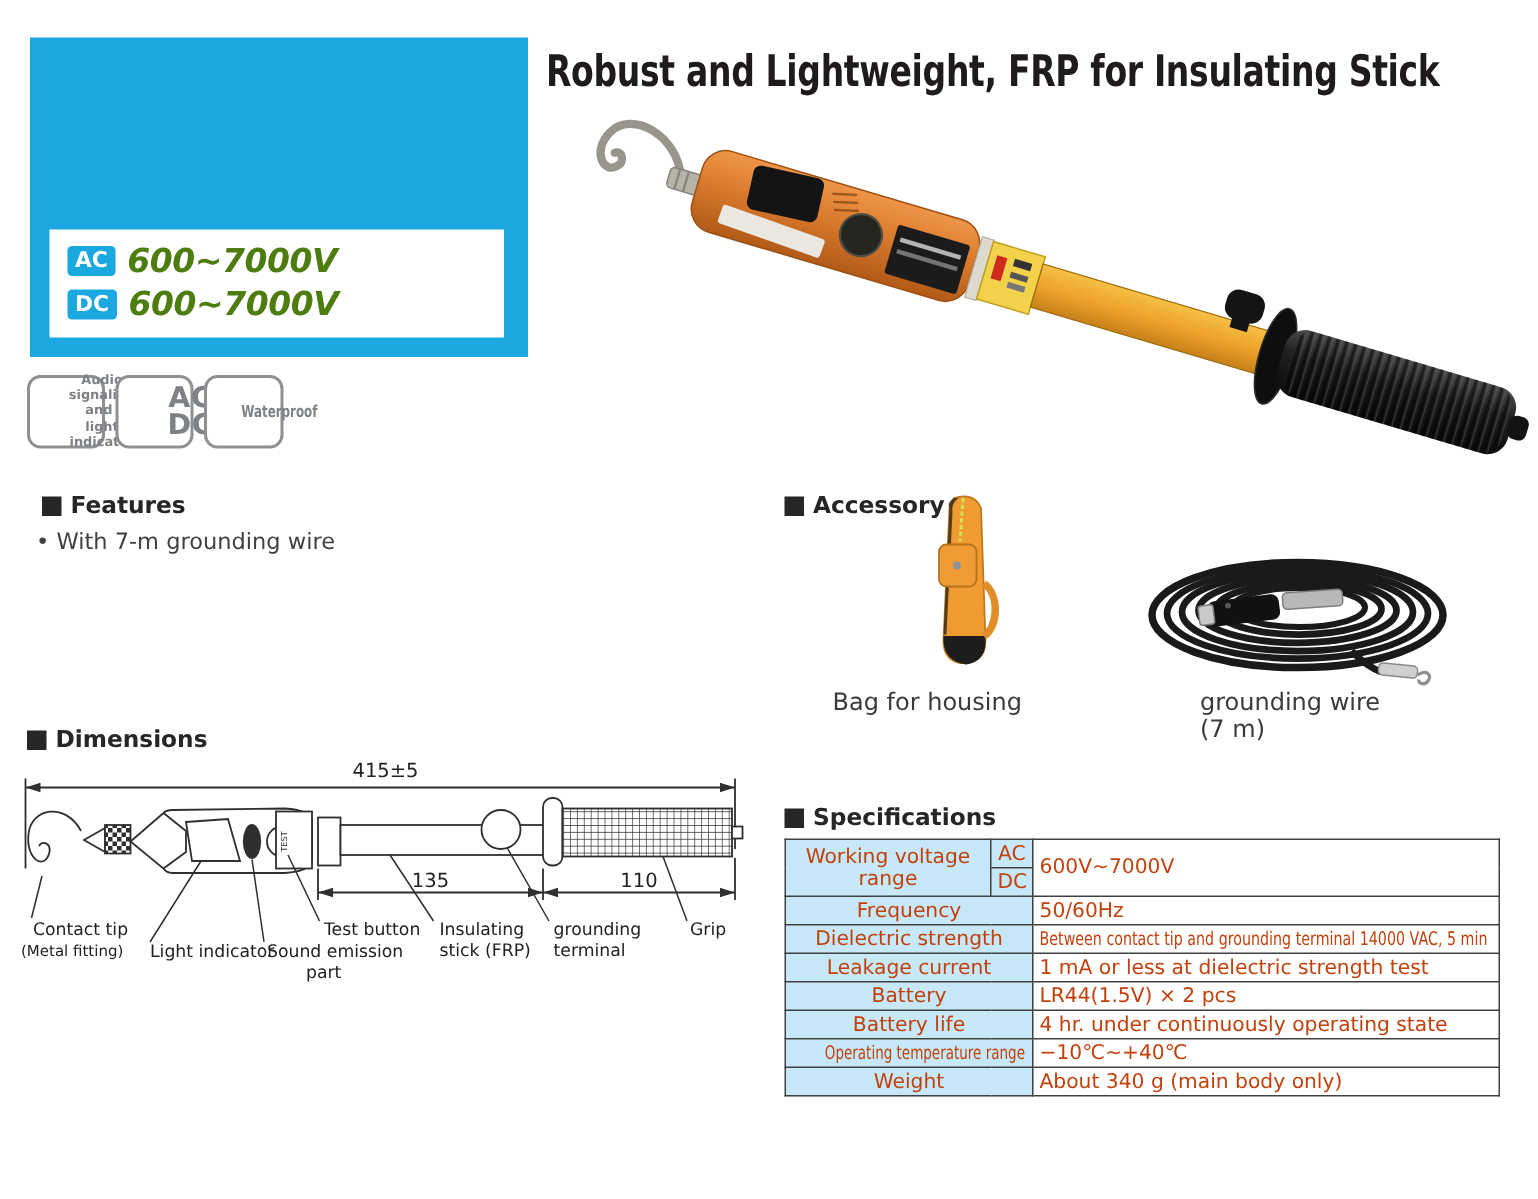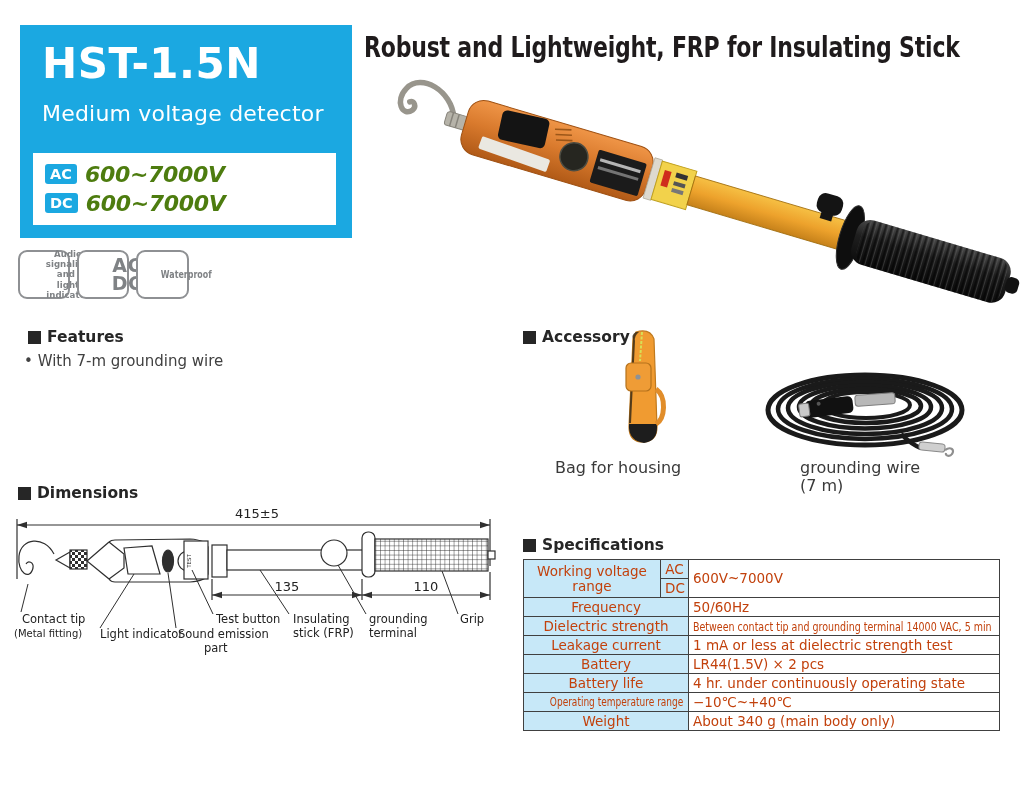--- a/index.html
+++ b/index.html
@@ -53,22 +53,20 @@
   .wv-label { line-height:1.25; }
 
   svg text { font-family:"DejaVu Sans","Liberation Sans",sans-serif; }
 </style>
 </head>
 <body>
 
 <div class="page">
 
   <div class="abs hero">
-    <div class="hero-model">HST-1.5N</div>
-    <div class="hero-sub">Medium voltage detector</div>
     <div class="volt-box">
       <div class="volt-row">
         <span class="volt-tag">AC</span>
         <span class="volt-val">600~7000V</span>
       </div>
       <div class="volt-row">
         <span class="volt-tag">DC</span>
         <span class="volt-val">600~7000V</span>
       </div>
     </div>

